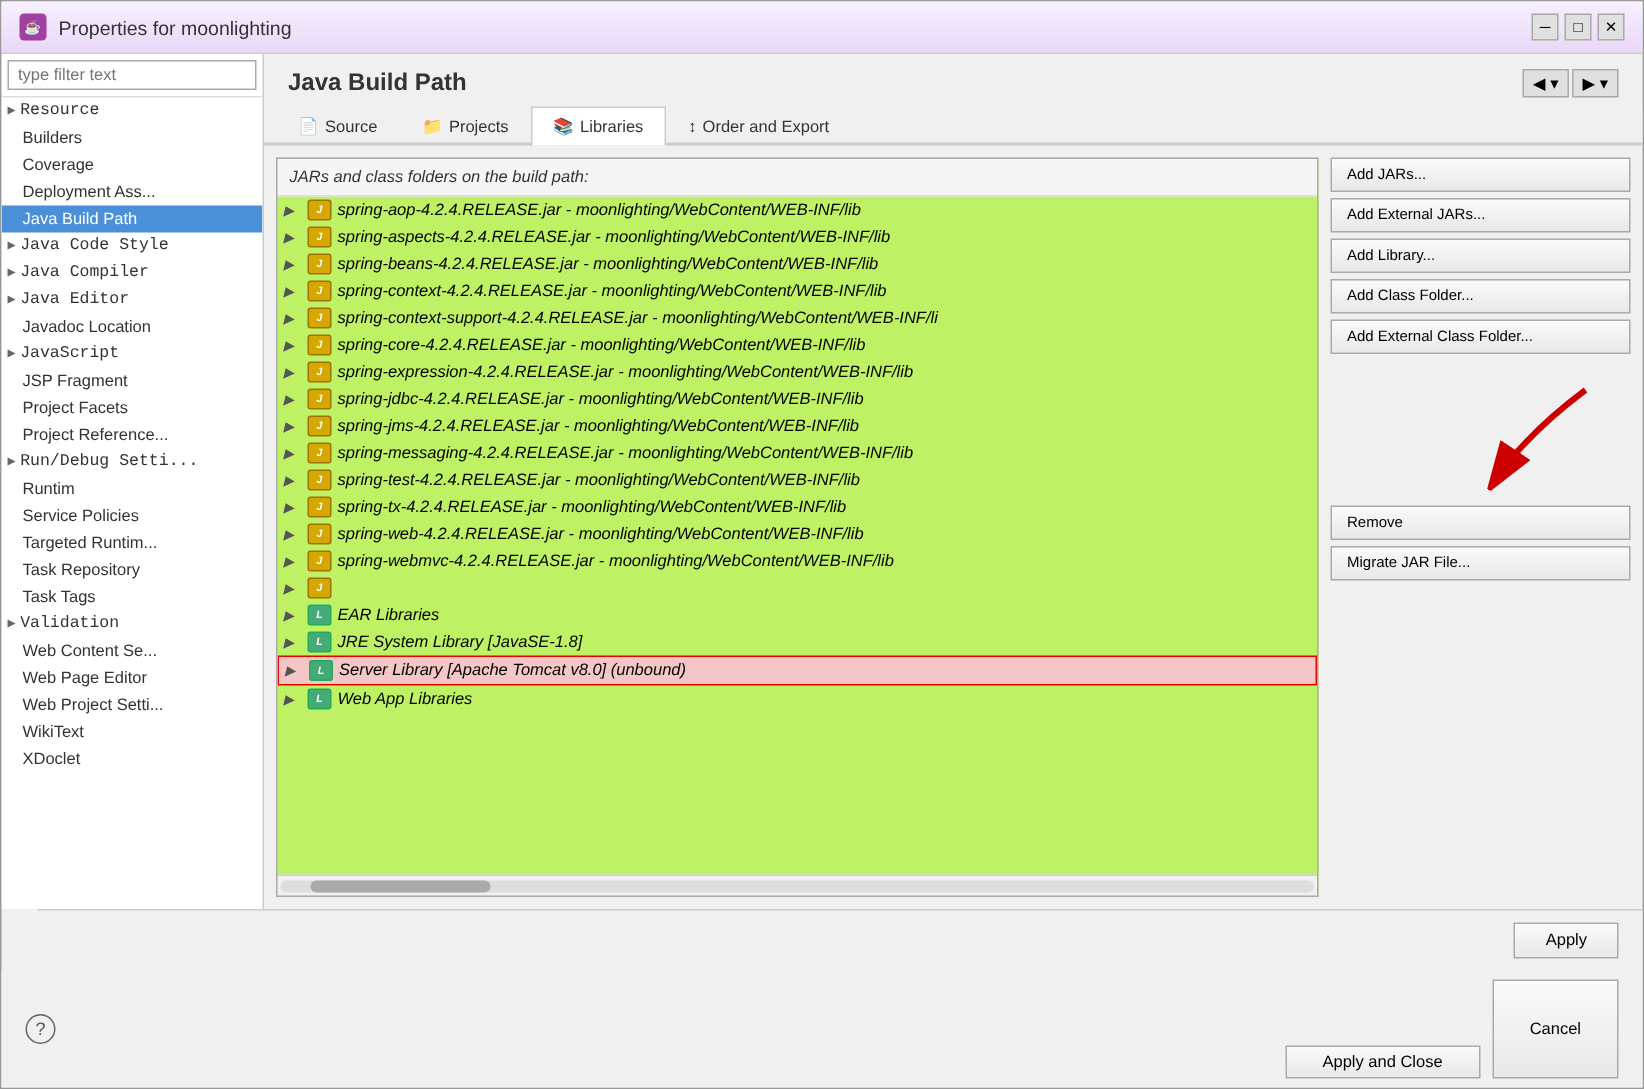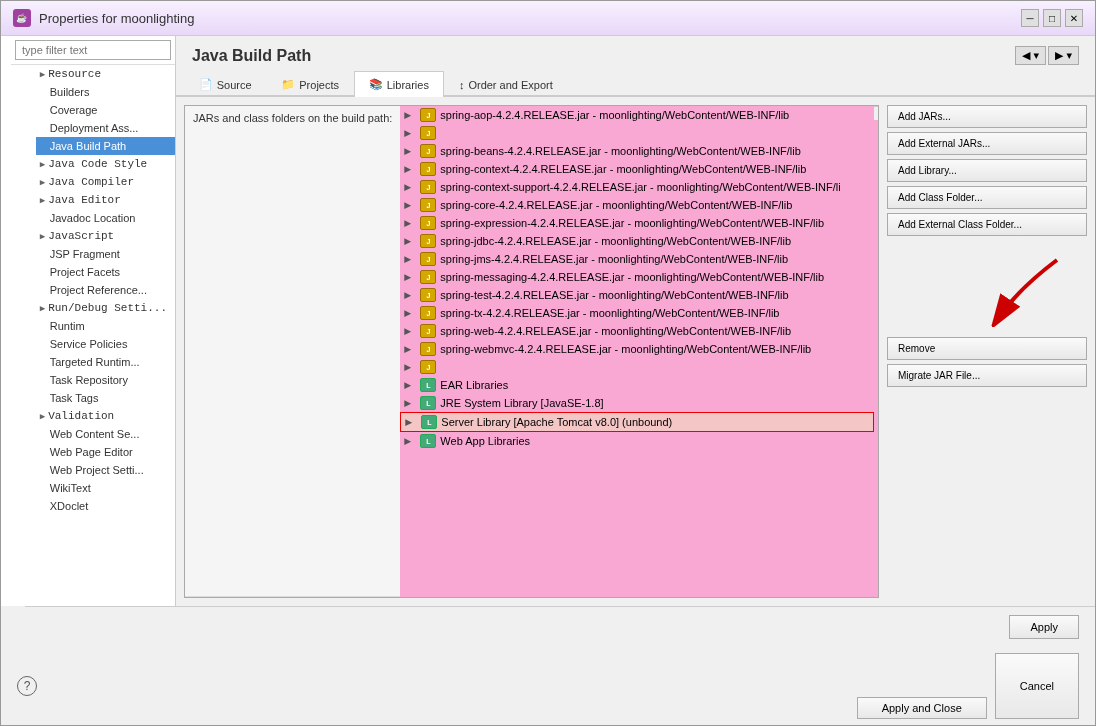--- a/index.html
+++ b/index.html
@@ -9,21 +9,21 @@
 
     .title-bar { background: linear-gradient(to bottom, #f8f0ff, #e8d8f8); padding: 8px 12px; display: flex; align-items: center; justify-content: space-between; border-bottom: 1px solid #ccc; }
     .title-bar-left { display: flex; align-items: center; gap: 8px; }
     .title-icon { width: 18px; height: 18px; background: #a040a0; border-radius: 3px; display: flex; align-items: center; justify-content: center; color: white; font-size: 9px; font-weight: bold; }
     .title-text { font-size: 13px; color: #333; }
     .title-controls { display: flex; gap: 4px; }
     .title-btn { width: 18px; height: 18px; background: #e0e0e0; border: 1px solid #aaa; cursor: pointer; display: flex; align-items: center; justify-content: center; font-size: 10px; }
 
     .content { display: flex; flex: 1; overflow: hidden; }
 
-    .sidebar { width: 175px; background: white; border-right: 1px solid #ccc; display: flex; flex-direction: column; overflow: hidden; align-items: flex-end; }
+    .sidebar { width: 175px; background: white; border-right: 1px solid #ccc; display: flex; flex-direction: column; overflow: hidden; }
     .search-box { padding: 4px; border-bottom: 1px solid #ddd; }
     .search-input { width: 100%; padding: 3px 6px; border: 1px solid #aaa; font-size: 11px; color: #999; }
     .sidebar-list { flex: 1; overflow-y: auto; }
     .sidebar-item { padding: 3px 8px 3px 14px; cursor: pointer; font-size: 11px; color: #333; white-space: nowrap; overflow: hidden; text-overflow: ellipsis; }
     .sidebar-item.active { background: #4a90d9; color: white; }
     .sidebar-item.has-arrow { padding-left: 4px; font-family: Liberation Mono, monospace; }
     .arrow { display: inline-block; margin-right: 3px; font-size: 9px; color: #666; }
 
     .main { flex: 1; display: flex; flex-direction: column; background: #f0f0f0; }
 
@@ -31,21 +31,21 @@
     .main-title { font-size: 16px; font-weight: bold; color: #333; }
     .nav-arrows { display: flex; gap: 2px; }
     .nav-btn { padding: 2px 6px; background: #e0e0e0; border: 1px solid #aaa; cursor: pointer; font-size: 11px; }
 
     .tabs { display: flex; border-bottom: 2px solid #ccc; padding: 0 8px; background: #f0f0f0; }
     .tab { padding: 6px 14px; cursor: pointer; font-size: 11px; color: #333; border: 1px solid transparent; border-bottom: none; margin-bottom: -2px; display: flex; align-items: center; gap: 4px; }
     .tab.active { background: white; border-color: #ccc; border-bottom-color: white; color: #333; }
 
     .panel { display: flex; flex: 1; overflow: hidden; padding: 8px; gap: 8px; }
 
-    .tree-container { flex: 1; display: flex; flex-direction: row; background: #f9a8d4; border: 1px solid #aaa; overflow: hidden; }
+    .tree-container { flex: 1; display: flex; flex-direction: column; background: #bef264; border: 1px solid #aaa; overflow: hidden; font-style: italic; }
     .tree-header { padding: 6px 8px; font-size: 11px; color: #333; border-bottom: 1px solid #ddd; background: #f5f5f5; }
     .tree-scroll { flex: 1; overflow-y: auto; overflow-x: auto; }
     .tree-item { display: flex; align-items: center; padding: 2px 4px; cursor: pointer; white-space: nowrap; font-size: 11px; }
     .tree-item.selected { background: #f5c6c6; border: 1px solid #e00; }
     .tree-arrow { width: 16px; color: #555; font-size: 9px; flex-shrink: 0; }
     .jar-icon { width: 16px; height: 14px; background: #d4a800; border: 1px solid #a07000; border-radius: 2px; margin-right: 4px; flex-shrink: 0; display: flex; align-items: center; justify-content: center; font-size: 7px; color: white; font-weight: bold; }
     .lib-icon { width: 16px; height: 14px; background: #4a7; border: 1px solid #2a5; border-radius: 2px; margin-right: 4px; flex-shrink: 0; display: flex; align-items: center; justify-content: center; font-size: 7px; color: white; font-weight: bold; }
     .tree-item-text { font-size: 11px; }
     .scrollbar-area { height: 14px; background: #f0f0f0; border-top: 1px solid #ccc; display: flex; align-items: center; padding: 0 2px; }
     .h-scroll { height: 8px; background: #ddd; flex: 1; border-radius: 4px; position: relative; }
@@ -153,20 +153,21 @@
           <div class="tree-header">JARs and class folders on the build path:</div>
           <div class="tree-scroll">
           <div class="tree-item">
                 <span class="tree-arrow">▶</span>
                 <div class="jar-icon">J</div>
                 <span class="tree-item-text">spring-aop-4.2.4.RELEASE.jar - moonlighting/WebContent/WEB-INF/lib</span>
               </div>
               <div class="tree-item">
                 <span class="tree-arrow">▶</span>
                 <div class="jar-icon">J</div>
+                <span class="tree-item-text">spring-aspects-4.2.4.RELEASE.jar - moonlighting/WebContent/WEB-INF/lib</span>
               </div>
               <div class="tree-item">
                 <span class="tree-arrow">▶</span>
                 <div class="jar-icon">J</div>
                 <span class="tree-item-text">spring-beans-4.2.4.RELEASE.jar - moonlighting/WebContent/WEB-INF/lib</span>
               </div>
               <div class="tree-item">
                 <span class="tree-arrow">▶</span>
                 <div class="jar-icon">J</div>
                 <span class="tree-item-text">spring-context-4.2.4.RELEASE.jar - moonlighting/WebContent/WEB-INF/lib</span>

